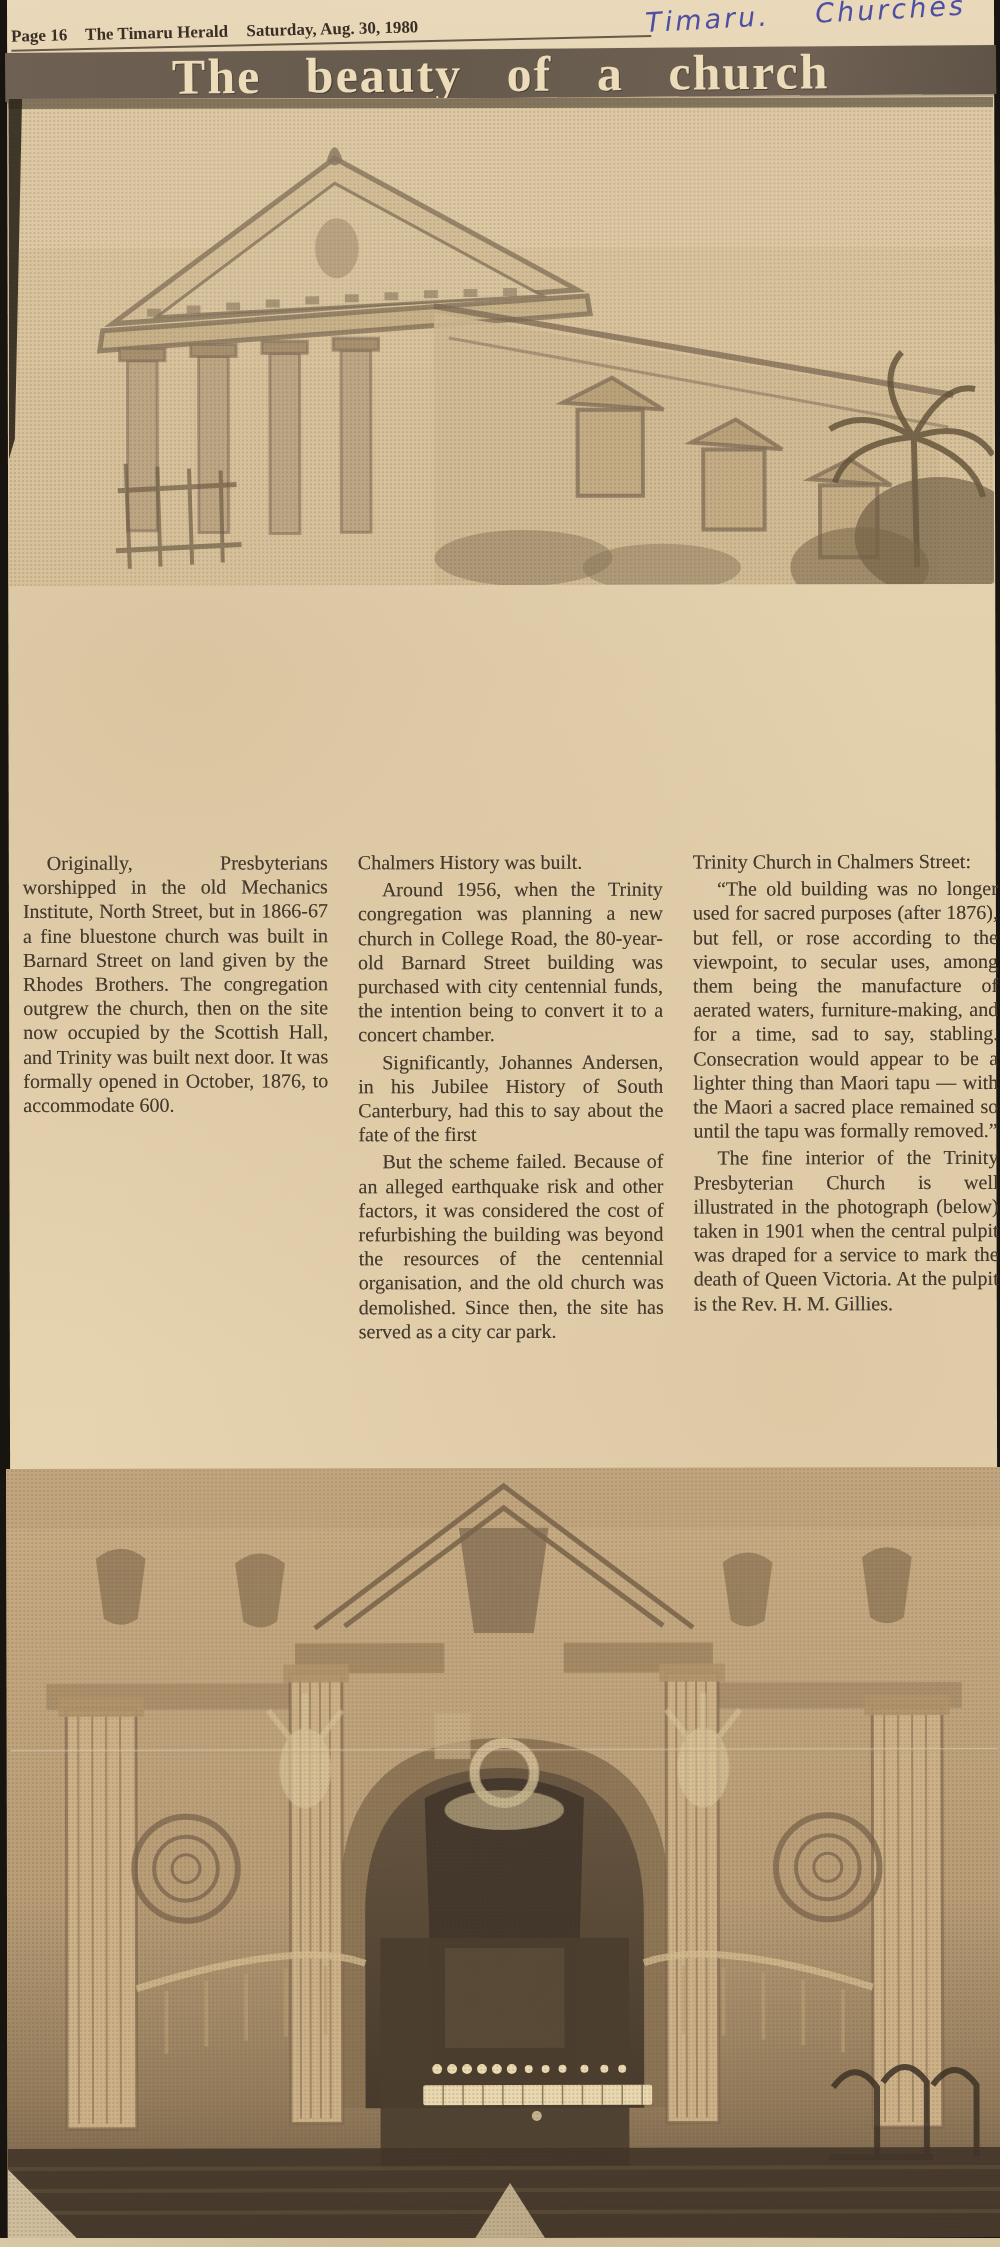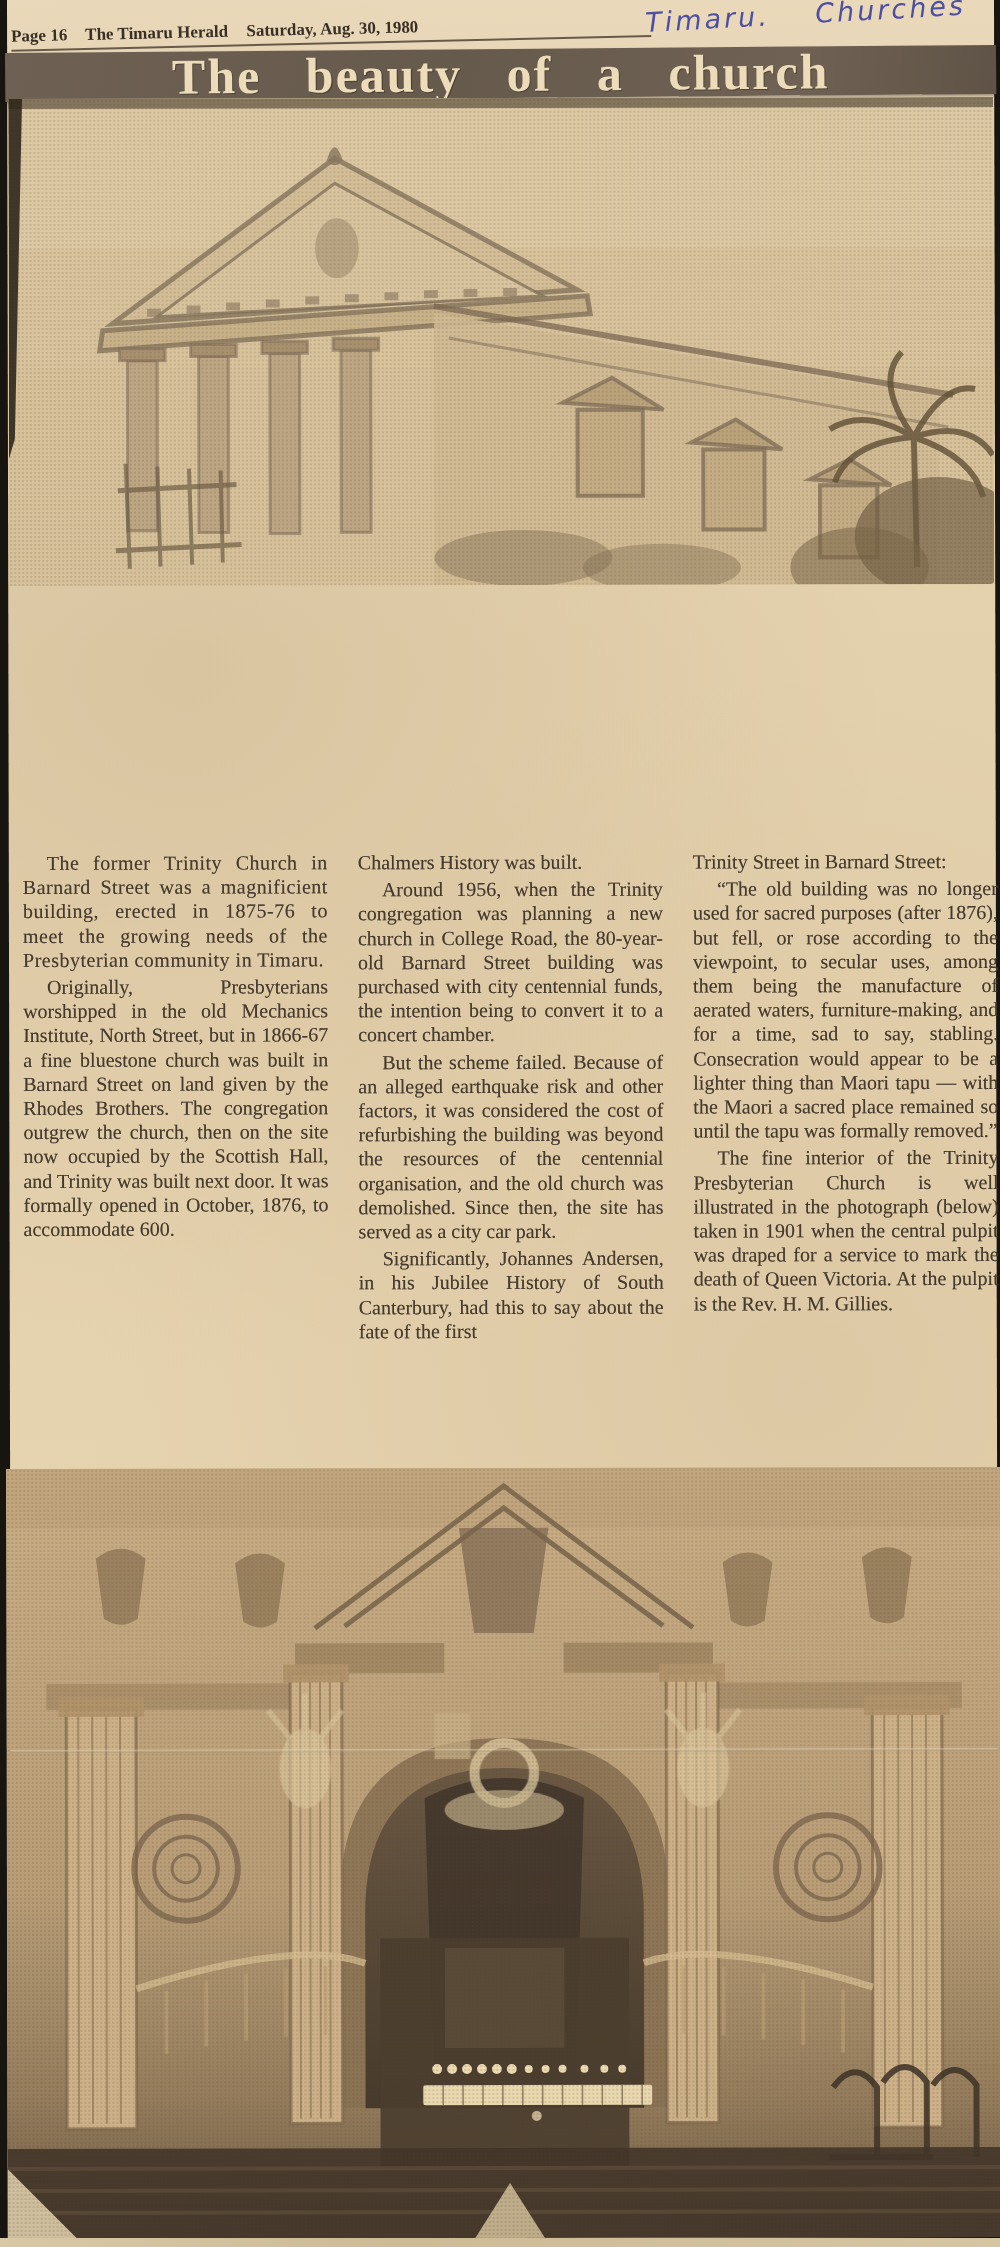--- a/index.html
+++ b/index.html
@@ -179,31 +179,30 @@
 
       <path d="M0 0 L14 0 L6 340 L0 360 Z" fill="#221c14" opacity=".85"></path>
       <rect x="0" y="0" width="996" height="10" fill="#2a2318" opacity=".5"></rect>
     </svg>
   </div>
 
   <div class="midgap"></div>
 
   <div class="article">
     <div class="col">
-      <p class="open">The former Trinity Church in Barnard Street was a magnificient building, erected in 1875-76 to meet the growing needs of the Presbyterian community in Timaru.</p>
       <p>Originally, Presbyterians worshipped in the old Mechanics Institute, North Street, but in 1866-67 a fine bluestone church was built in Barnard Street on land given by the Rhodes Brothers. The congregation outgrew the church, then on the site now occupied by the Scottish Hall, and Trinity was built next door. It was formally opened in October, 1876, to accommodate 600.</p>
     </div>
     <div class="col">
       <p class="cont">Chalmers History was built.</p>
       <p>Around 1956, when the Trinity congregation was planning a new church in College Road, the 80-year-old Barnard Street building was purchased with city centennial funds, the intention being to convert it to a concert chamber.</p>
+      <p>Significantly, Johannes Andersen, in his Jubilee History of South Canterbury, had this to say about the fate of the first</p>
       <p>But the scheme failed. Because of an alleged earthquake risk and other factors, it was considered the cost of refurbishing the building was beyond the resources of the centennial organisation, and the old church was demolished. Since then, the site has served as a city car park.</p>
-      <p>Significantly, Johannes Andersen, in his Jubilee History of South Canterbury, had this to say about the fate of the first</p>
     </div>
     <div class="col">
-      <p class="cont">Trinity Street in Barnard Street:</p>
+      <p class="cont">Trinity Church in Chalmers Street:</p>
       <p>“The old building was no longer used for sacred purposes (after 1876), but fell, or rose according to the viewpoint, to secular uses, among them being the manufacture of aerated waters, furniture-making, and for a time, sad to say, stabling. Consecration would appear to be a lighter thing than Maori tapu — with the Maori a sacred place remained so until the tapu was formally removed.”</p>
       <p>The fine interior of the Trinity Presbyterian Church is well illustrated in the photograph (below) taken in 1901 when the central pulpit was draped for a service to mark the death of Queen Victoria. At the pulpit is the Rev. H. M. Gillies.</p>
     </div>
   </div>
 
   <div class="photo photo2 ht" role="img" aria-label="Faded newspaper photograph of the Trinity Presbyterian Church interior taken in 1901, showing the central arch, pilasters, draped pulpit, flowers and organ keyboard">
     <svg viewBox="0 0 1000 770" preserveAspectRatio="none">
       <defs>
         <linearGradient id="bgfade" x1="0" y1="0" x2="0" y2="1">
           <stop offset="0" stop-color="#c9ad85"></stop>

